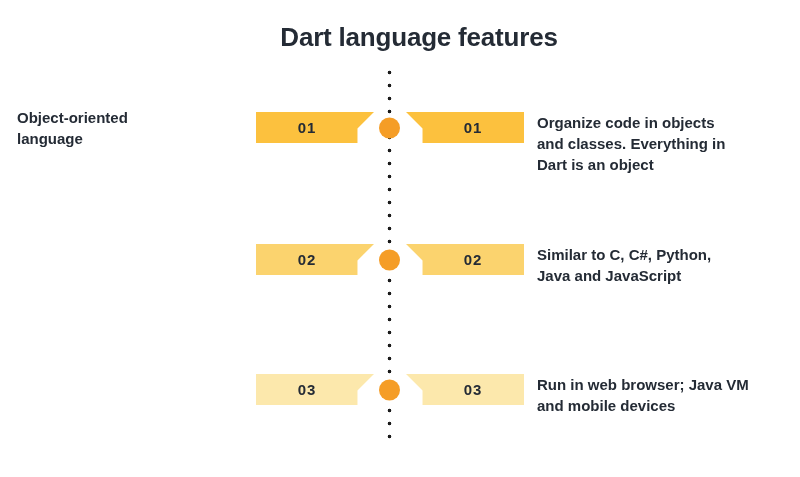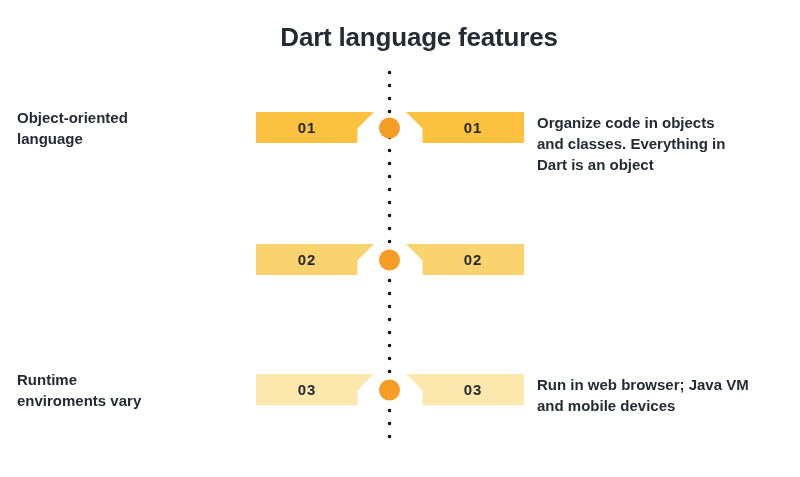--- a/index.html
+++ b/index.html
@@ -75,25 +75,25 @@
   </section>
 
   <section class="row row-2">
     <div class="banner banner-left" style="background-color: rgb(251, 211, 110);">
       <span class="num">02</span>
     </div>
     <div class="node-dot" style="background-color: rgb(245, 157, 38);"></div>
     <div class="banner banner-right" style="background-color: rgb(251, 211, 110);">
       <span class="num">02</span>
     </div>
+    <div class="desc">Similar to C, C#, Python,
+Java and JavaScript</div>
   </section>
 
   <section class="row row-3">
-    <div class="label">Runtime
-enviroments vary</div>
     <div class="banner banner-left" style="background-color: rgb(252, 232, 172);">
       <span class="num">03</span>
     </div>
     <div class="node-dot" style="background-color: rgb(245, 157, 38);"></div>
     <div class="banner banner-right" style="background-color: rgb(252, 232, 172);">
       <span class="num">03</span>
     </div>
     <div class="desc">Run in web browser; Java VM
 and mobile devices</div>
   </section>

